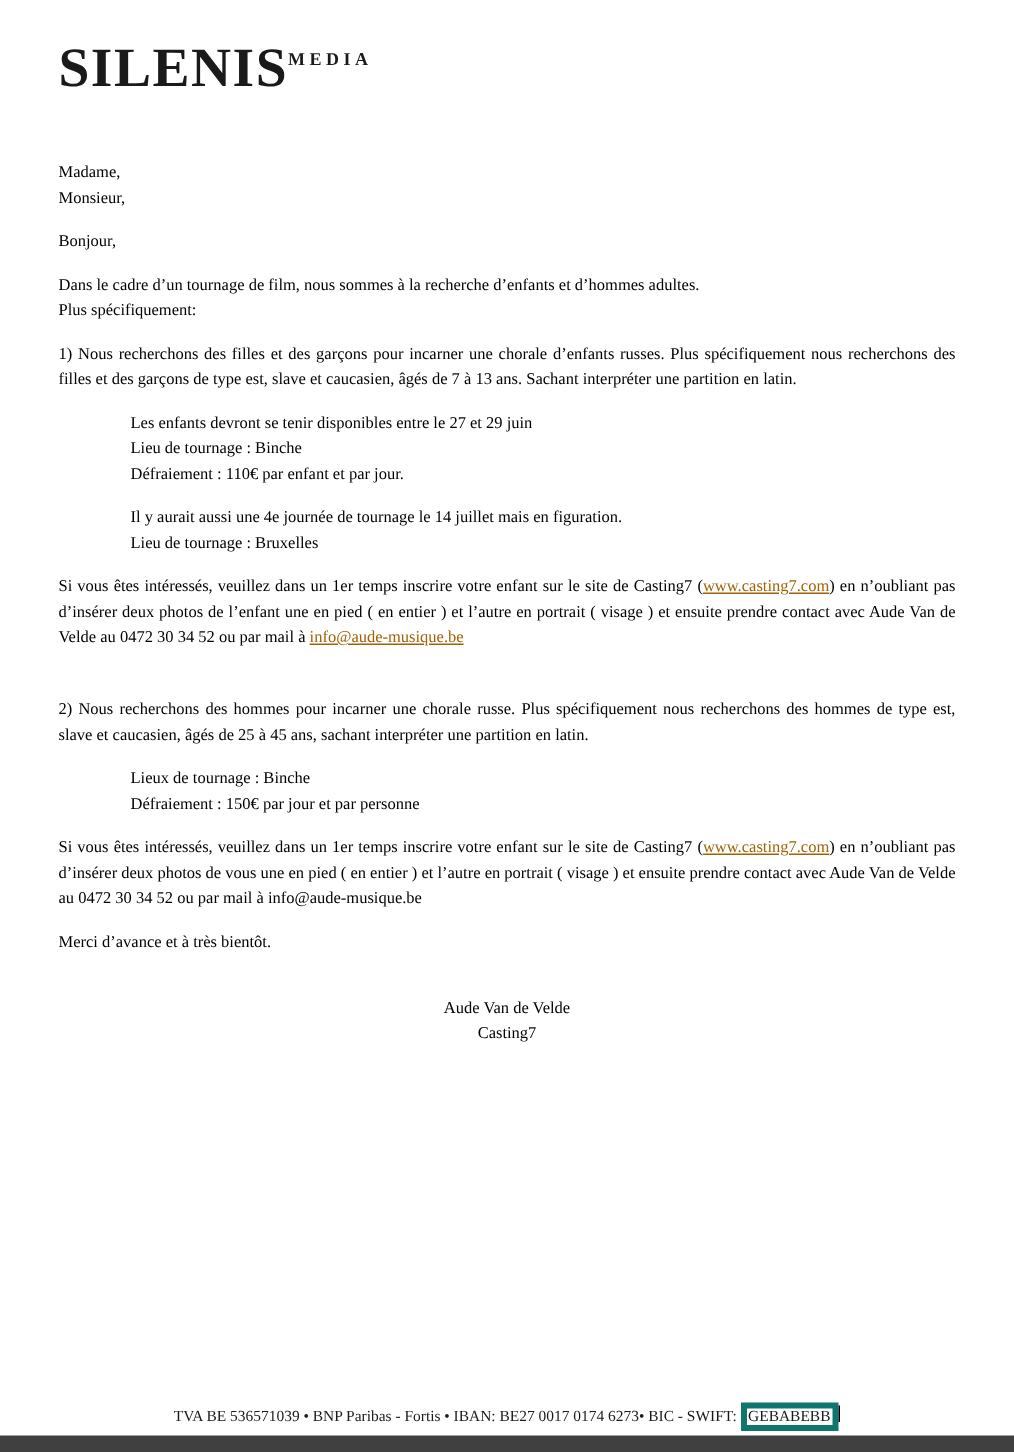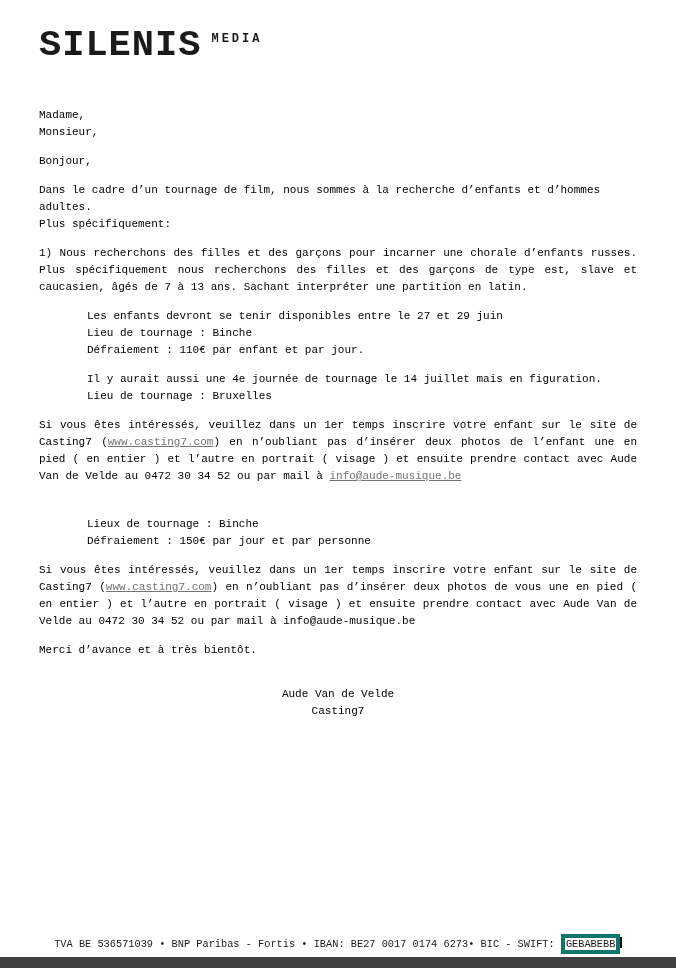--- a/index.html
+++ b/index.html
@@ -5,21 +5,21 @@
   html, body {
     margin: 0;
     padding: 0;
     background: #ffffff;
   }
   .page {
     position: relative;
     width: 676px;
     height: 968px;
     background: #ffffff;
-    font-family: Liberation Mono, monospace;
+    font-family: Liberation Serif, serif;
     color: #000000;
     overflow: hidden;
   }
   .content {
     padding: 0 39px;
   }
   
   .logo-row {
     display: flex;
     align-items: flex-start;
@@ -30,37 +30,36 @@
     font-size: 37px;
     font-weight: 700;
     letter-spacing: 1px;
     line-height: 1;
     color: #1a1a1a;
   }
   .logo-sub {
     font-size: 12px;
     font-weight: 600;
     letter-spacing: 3px;
-    margin-left: 10px;
     margin-top: 5px;
     color: #1a1a1a;
   }
   
   .letter {
     margin-top: 30px;
     font-size: 11px;
     line-height: 17px;
   }
   .block { margin: 0 0 12px 0; }
   .line { margin: 0; }
   .just { text-align: justify; }
   .indent { padding-left: 48px; }
   .big-gap { margin-bottom: 31px; }
   a.doc-link {
-    color: #737373;
+    color: #a16207;
     text-decoration: underline;
     cursor: pointer;
   }
   .signature {
     margin-top: 27px;
     text-align: center;
   }
   
   .footer {
     position: absolute;
@@ -133,20 +132,23 @@
         <p class="line">Il y aurait aussi une 4e journée de tournage le 14 juillet mais en figuration.</p>
         <p class="line">Lieu de tournage : Bruxelles</p>
       </div>
 
       <div class="block big-gap">
         <p class="line just">
           <span>Si vous êtes intéressés, veuillez dans un 1er temps inscrire votre enfant sur le site de Casting7 (</span><a class="doc-link">www.casting7.com</a><span>) en n’oubliant pas d’insérer deux photos de l’enfant une en pied ( en entier ) et l’autre en portrait ( visage ) et ensuite prendre contact avec Aude Van de Velde au 0472 30 34 52 ou par mail à </span><a class="doc-link">info@aude-musique.be</a>
         </p>
       </div>
 
+      <div class="block">
+        <p class="line just">2) Nous recherchons des hommes pour incarner une chorale russe. Plus spécifiquement nous recherchons des hommes de type est, slave et caucasien, âgés de 25 à 45 ans, sachant interpréter une partition en latin.</p>
+      </div>
 
       <div class="block indent">
         <p class="line">Lieux de tournage : Binche</p>
         <p class="line">Défraiement : 150€ par jour et par personne</p>
       </div>
 
       <div class="block">
         <p class="line just">
           <span>Si vous êtes intéressés, veuillez dans un 1er temps inscrire votre enfant sur le site de Casting7 (</span><a class="doc-link">www.casting7.com</a><span>) en n’oubliant pas d’insérer deux photos de vous une en pied ( en entier ) et l’autre en portrait ( visage ) et ensuite prendre contact avec Aude Van de Velde au 0472 30 34 52 ou par mail à info@aude-musique.be</span>
         </p>

